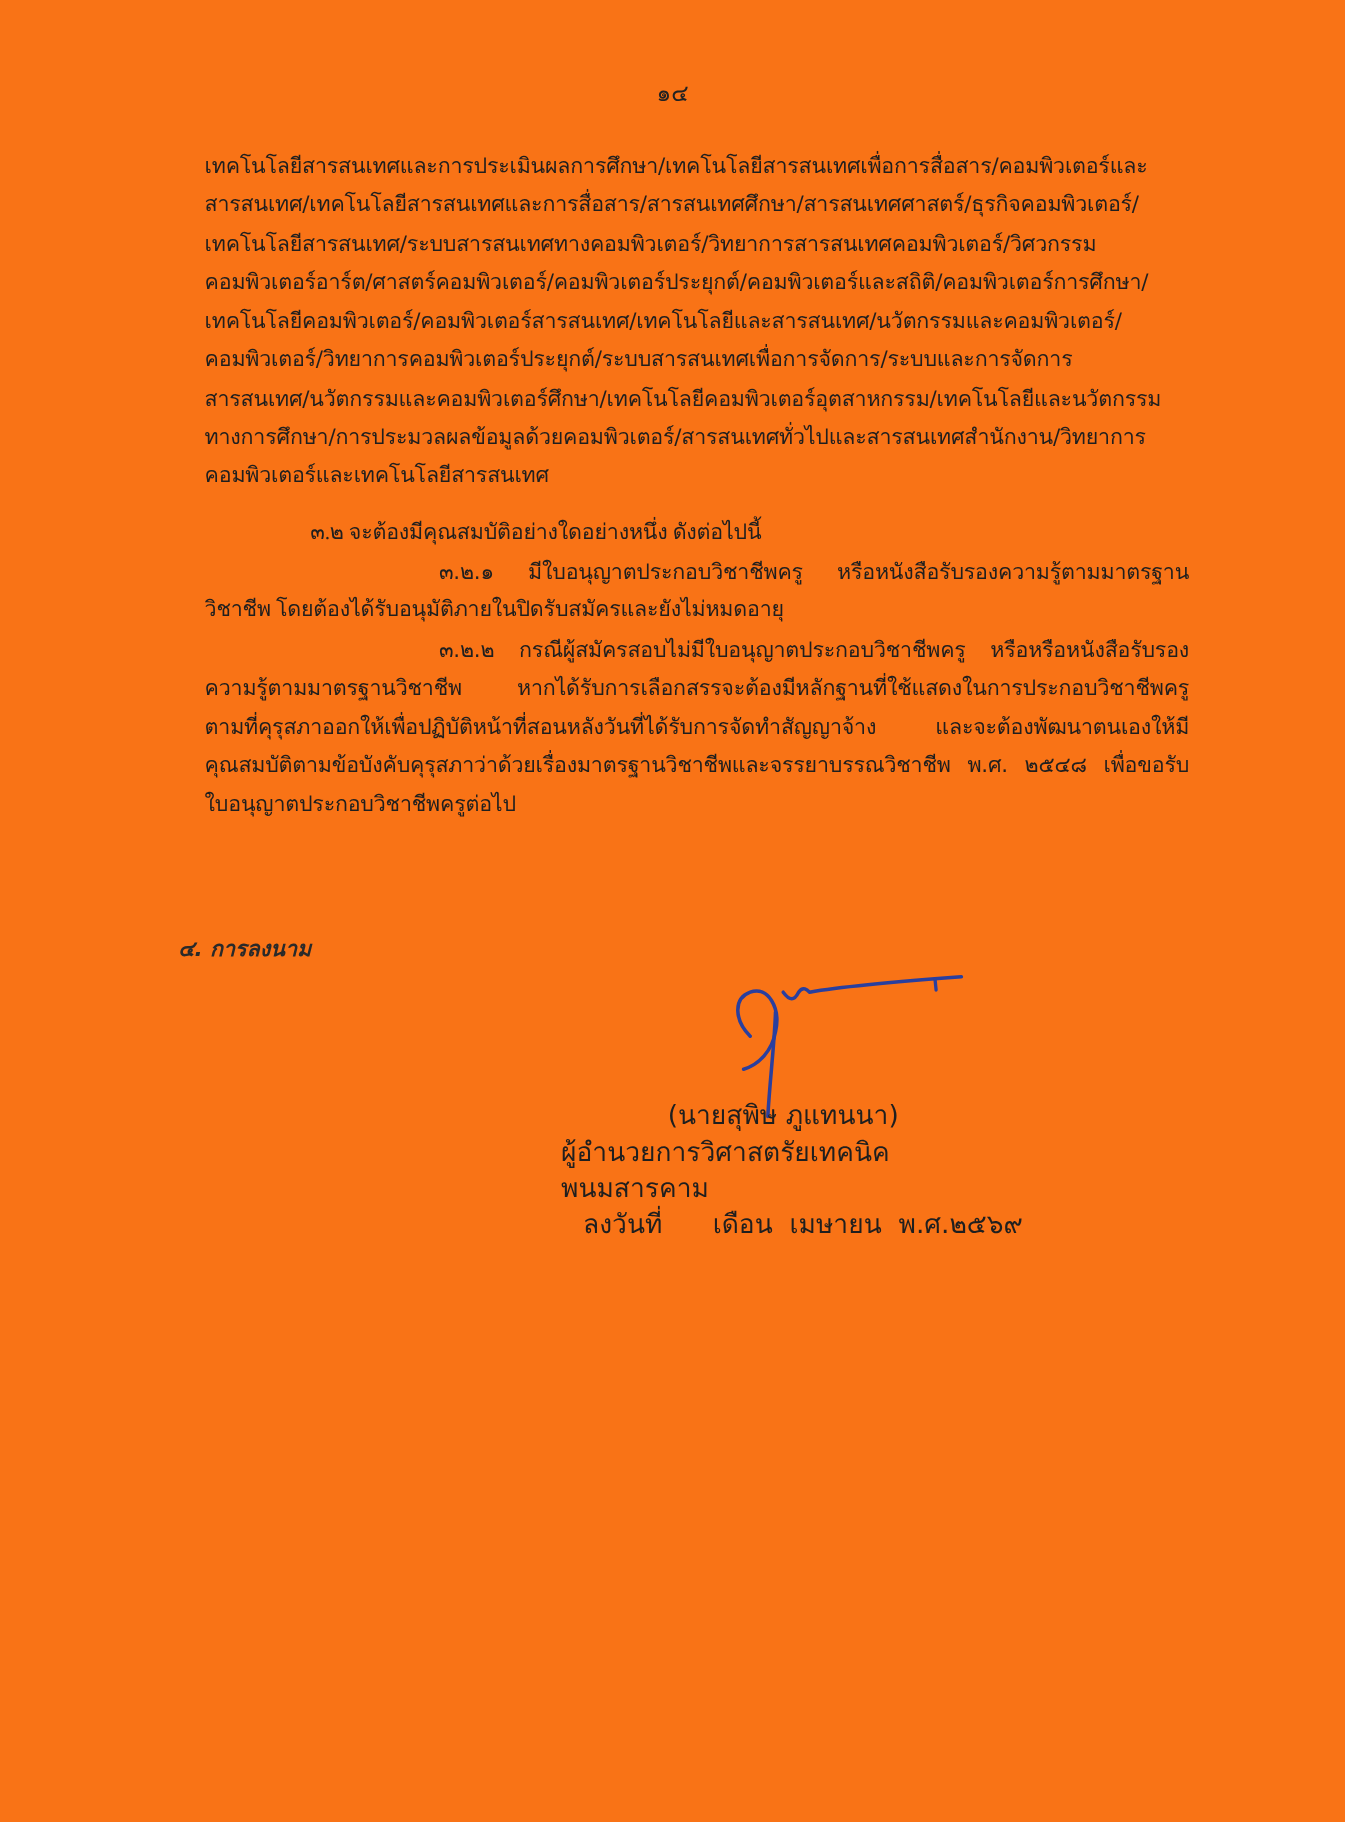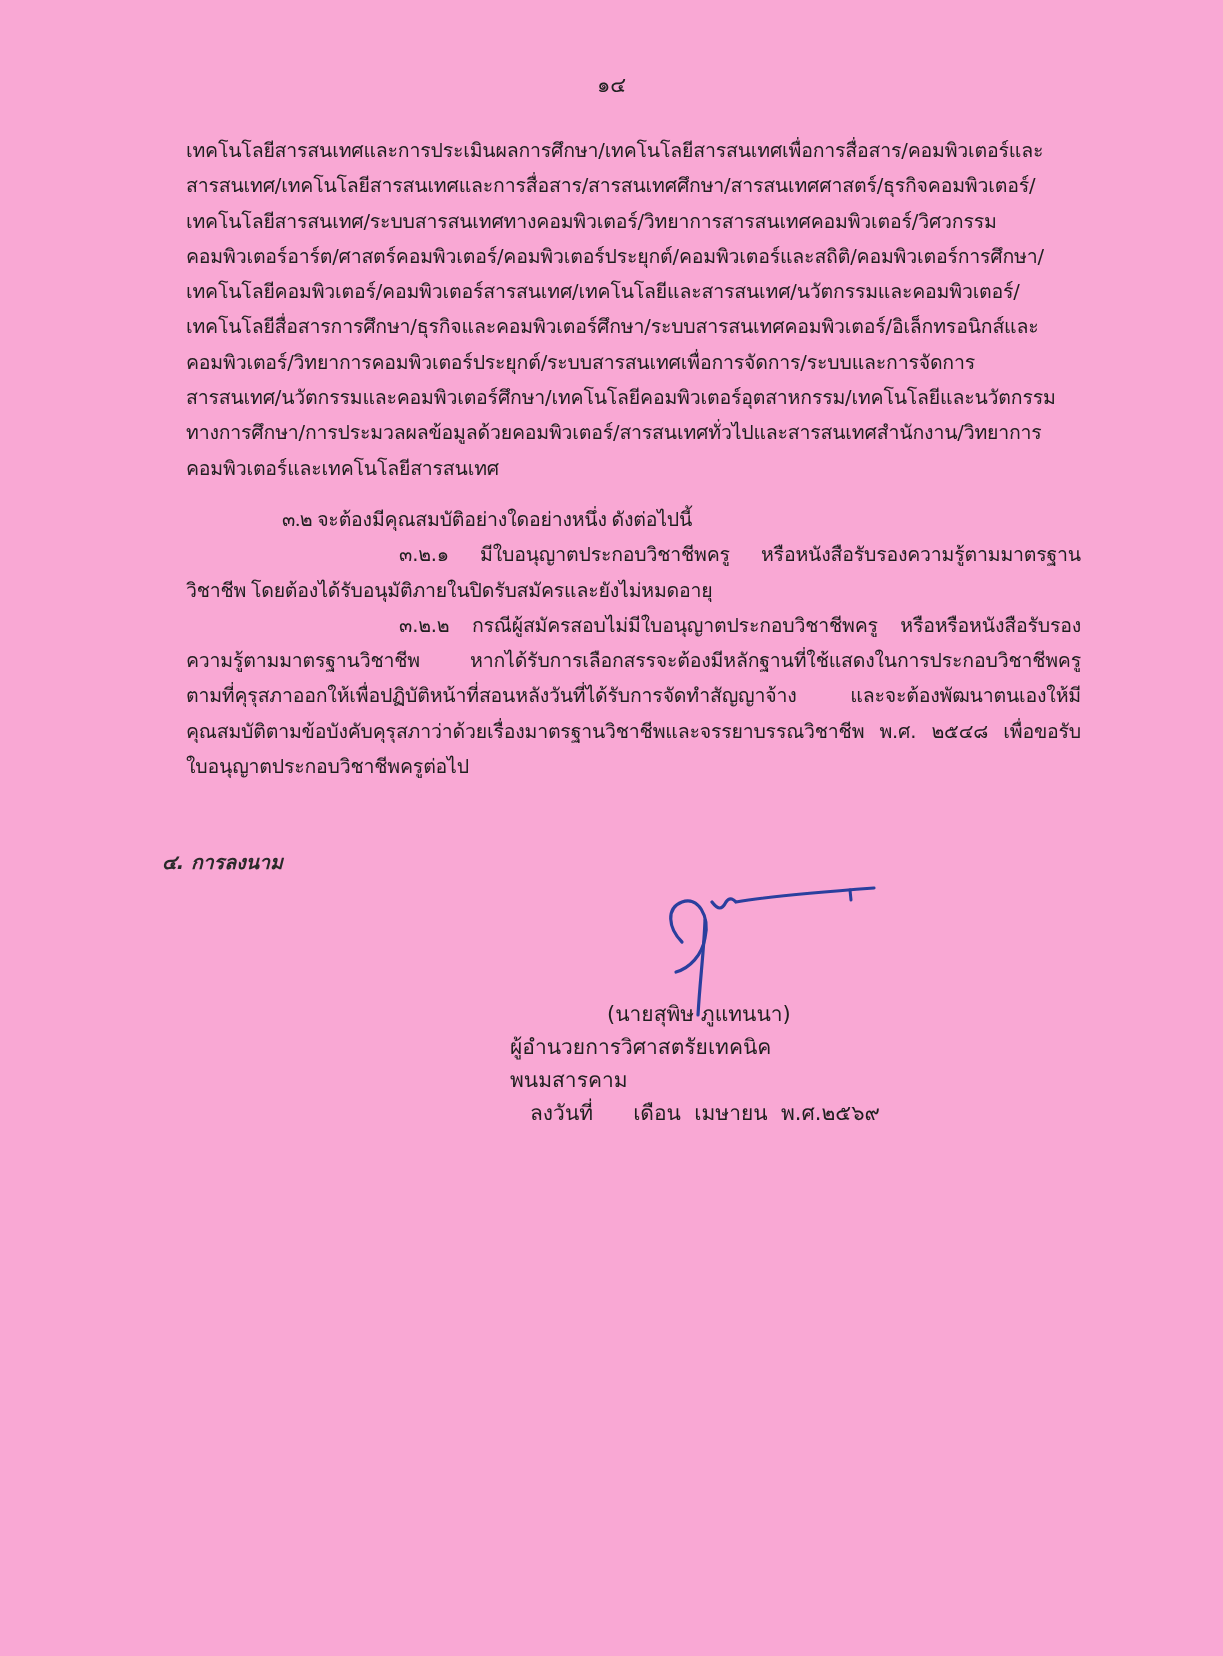--- a/index.html
+++ b/index.html
@@ -1,20 +1,20 @@
 <!DOCTYPE html>
 <html><head>
 <meta charset="utf-8">
 <style>
   html, body { margin: 0; padding: 0; background: #ffffff; }
   body {
     width: 1223px; height: 1656px; position: relative; overflow: hidden;
     font-family: "DejaVu Sans", sans-serif; color: #1f1f1f;
   }
-  .page { position: absolute; left: 0; top: 0; width: 1223px; height: 1656px; background: #f9a8d4; }
+  .page { position: absolute; left: 0; top: 0; width: 1223px; height: 1656px; background: #f97316; }
   .page-number {
     position: absolute; top: 68px; left: 0; width: 1223px; text-align: center;
     font-size: 21px; color: #222;
   }
   .body-text {
     position: absolute; left: 162px; top: 133px; width: 895px;
     font-size: 19.5px; line-height: 35.3px; letter-spacing: -0.2px; margin-left: 24px;
   }
   .line { display: block; white-space: nowrap; text-align: justify; text-align-last: justify; height: 35.3px; }
   .line.last { text-align-last: left; font-family: Liberation Serif, serif; }
@@ -23,40 +23,39 @@
   .gap { height: 16px; }
   .section-heading {
     position: absolute; left: 162px; top: 847px;
     font-size: 19.5px; font-weight: bold; color: #2a2a2a; font-style: italic;
   }
   .signature {
     position: absolute; left: 660px; top: 880px; width: 230px; height: 140px;
   }
   .signer-block {
     position: absolute; left: 500px; top: 998px; width: 380px;
-    font-size: 21px; line-height: 33px;
+    font-size: 24px; line-height: 33px;
   }
   .signer-name { display: block; text-align: left; padding-left: 107px; }
   .signer-title { display: block; text-align: left; padding-left: 10px; }
   .sign-date { display: block; text-align: left; padding-left: 30px; white-space: pre; }
 </style>
 </head>
 <body>
 
 <div class="page">
 
   <div class="page-number">๑๔</div>
 
   <div class="body-text">
     <span class="line">เทคโนโลยีสารสนเทศและการประเมินผลการศึกษา/เทคโนโลยีสารสนเทศเพื่อการสื่อสาร/คอมพิวเตอร์และ</span>
     <span class="line">สารสนเทศ/เทคโนโลยีสารสนเทศและการสื่อสาร/สารสนเทศศึกษา/สารสนเทศศาสตร์/ธุรกิจคอมพิวเตอร์/</span>
     <span class="line">เทคโนโลยีสารสนเทศ/ระบบสารสนเทศทางคอมพิวเตอร์/วิทยาการสารสนเทศคอมพิวเตอร์/วิศวกรรม</span>
     <span class="line">คอมพิวเตอร์อาร์ต/ศาสตร์คอมพิวเตอร์/คอมพิวเตอร์ประยุกต์/คอมพิวเตอร์และสถิติ/คอมพิวเตอร์การศึกษา/</span>
     <span class="line">เทคโนโลยีคอมพิวเตอร์/คอมพิวเตอร์สารสนเทศ/เทคโนโลยีและสารสนเทศ/นวัตกรรมและคอมพิวเตอร์/</span>
-    <span class="line">เทคโนโลยีสื่อสารการศึกษา/ธุรกิจและคอมพิวเตอร์ศึกษา/ระบบสารสนเทศคอมพิวเตอร์/อิเล็กทรอนิกส์และ</span>
     <span class="line">คอมพิวเตอร์/วิทยาการคอมพิวเตอร์ประยุกต์/ระบบสารสนเทศเพื่อการจัดการ/ระบบและการจัดการ</span>
     <span class="line">สารสนเทศ/นวัตกรรมและคอมพิวเตอร์ศึกษา/เทคโนโลยีคอมพิวเตอร์อุตสาหกรรม/เทคโนโลยีและนวัตกรรม</span>
     <span class="line">ทางการศึกษา/การประมวลผลข้อมูลด้วยคอมพิวเตอร์/สารสนเทศทั่วไปและสารสนเทศสำนักงาน/วิทยาการ</span>
     <span class="line last">คอมพิวเตอร์และเทคโนโลยีสารสนเทศ</span>
 
     <div class="gap"></div>
 
     <span class="line last indent1">๓.๒ จะต้องมีคุณสมบัติอย่างใดอย่างหนึ่ง ดังต่อไปนี้</span>
 
     <span class="line indent2">๓.๒.๑ มีใบอนุญาตประกอบวิชาชีพครู หรือหนังสือรับรองความรู้ตามมาตรฐาน</span>

